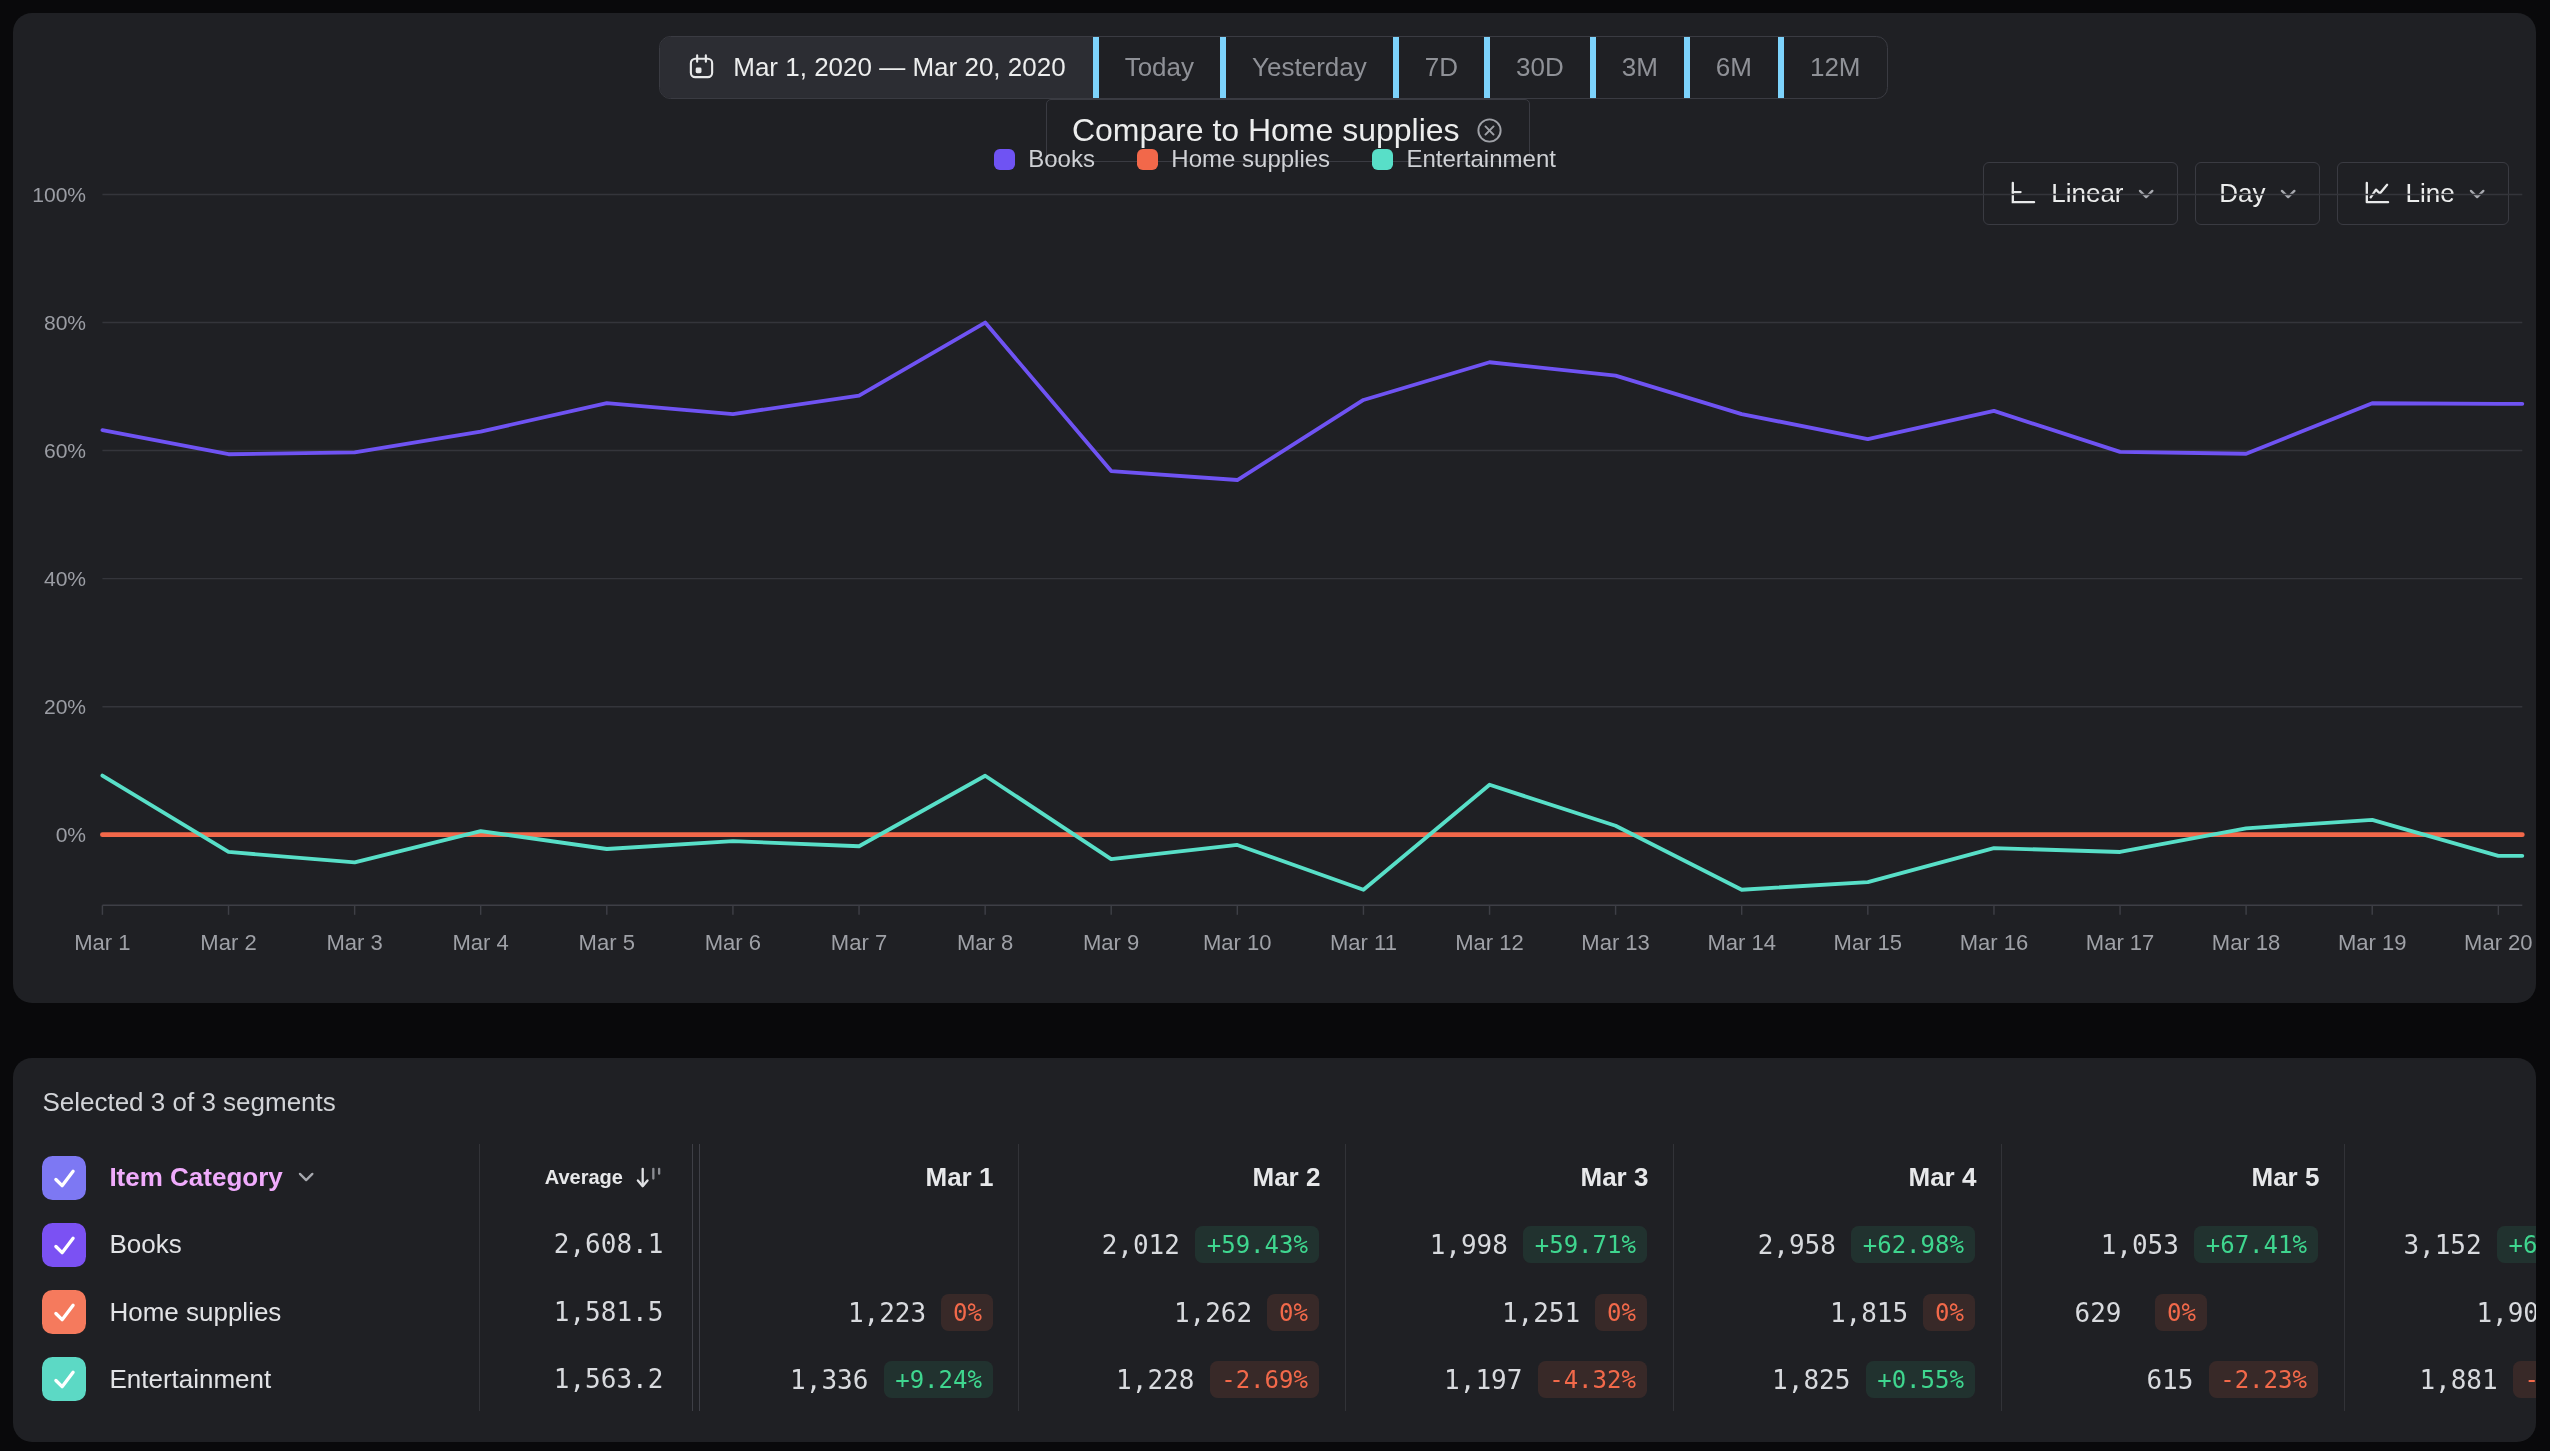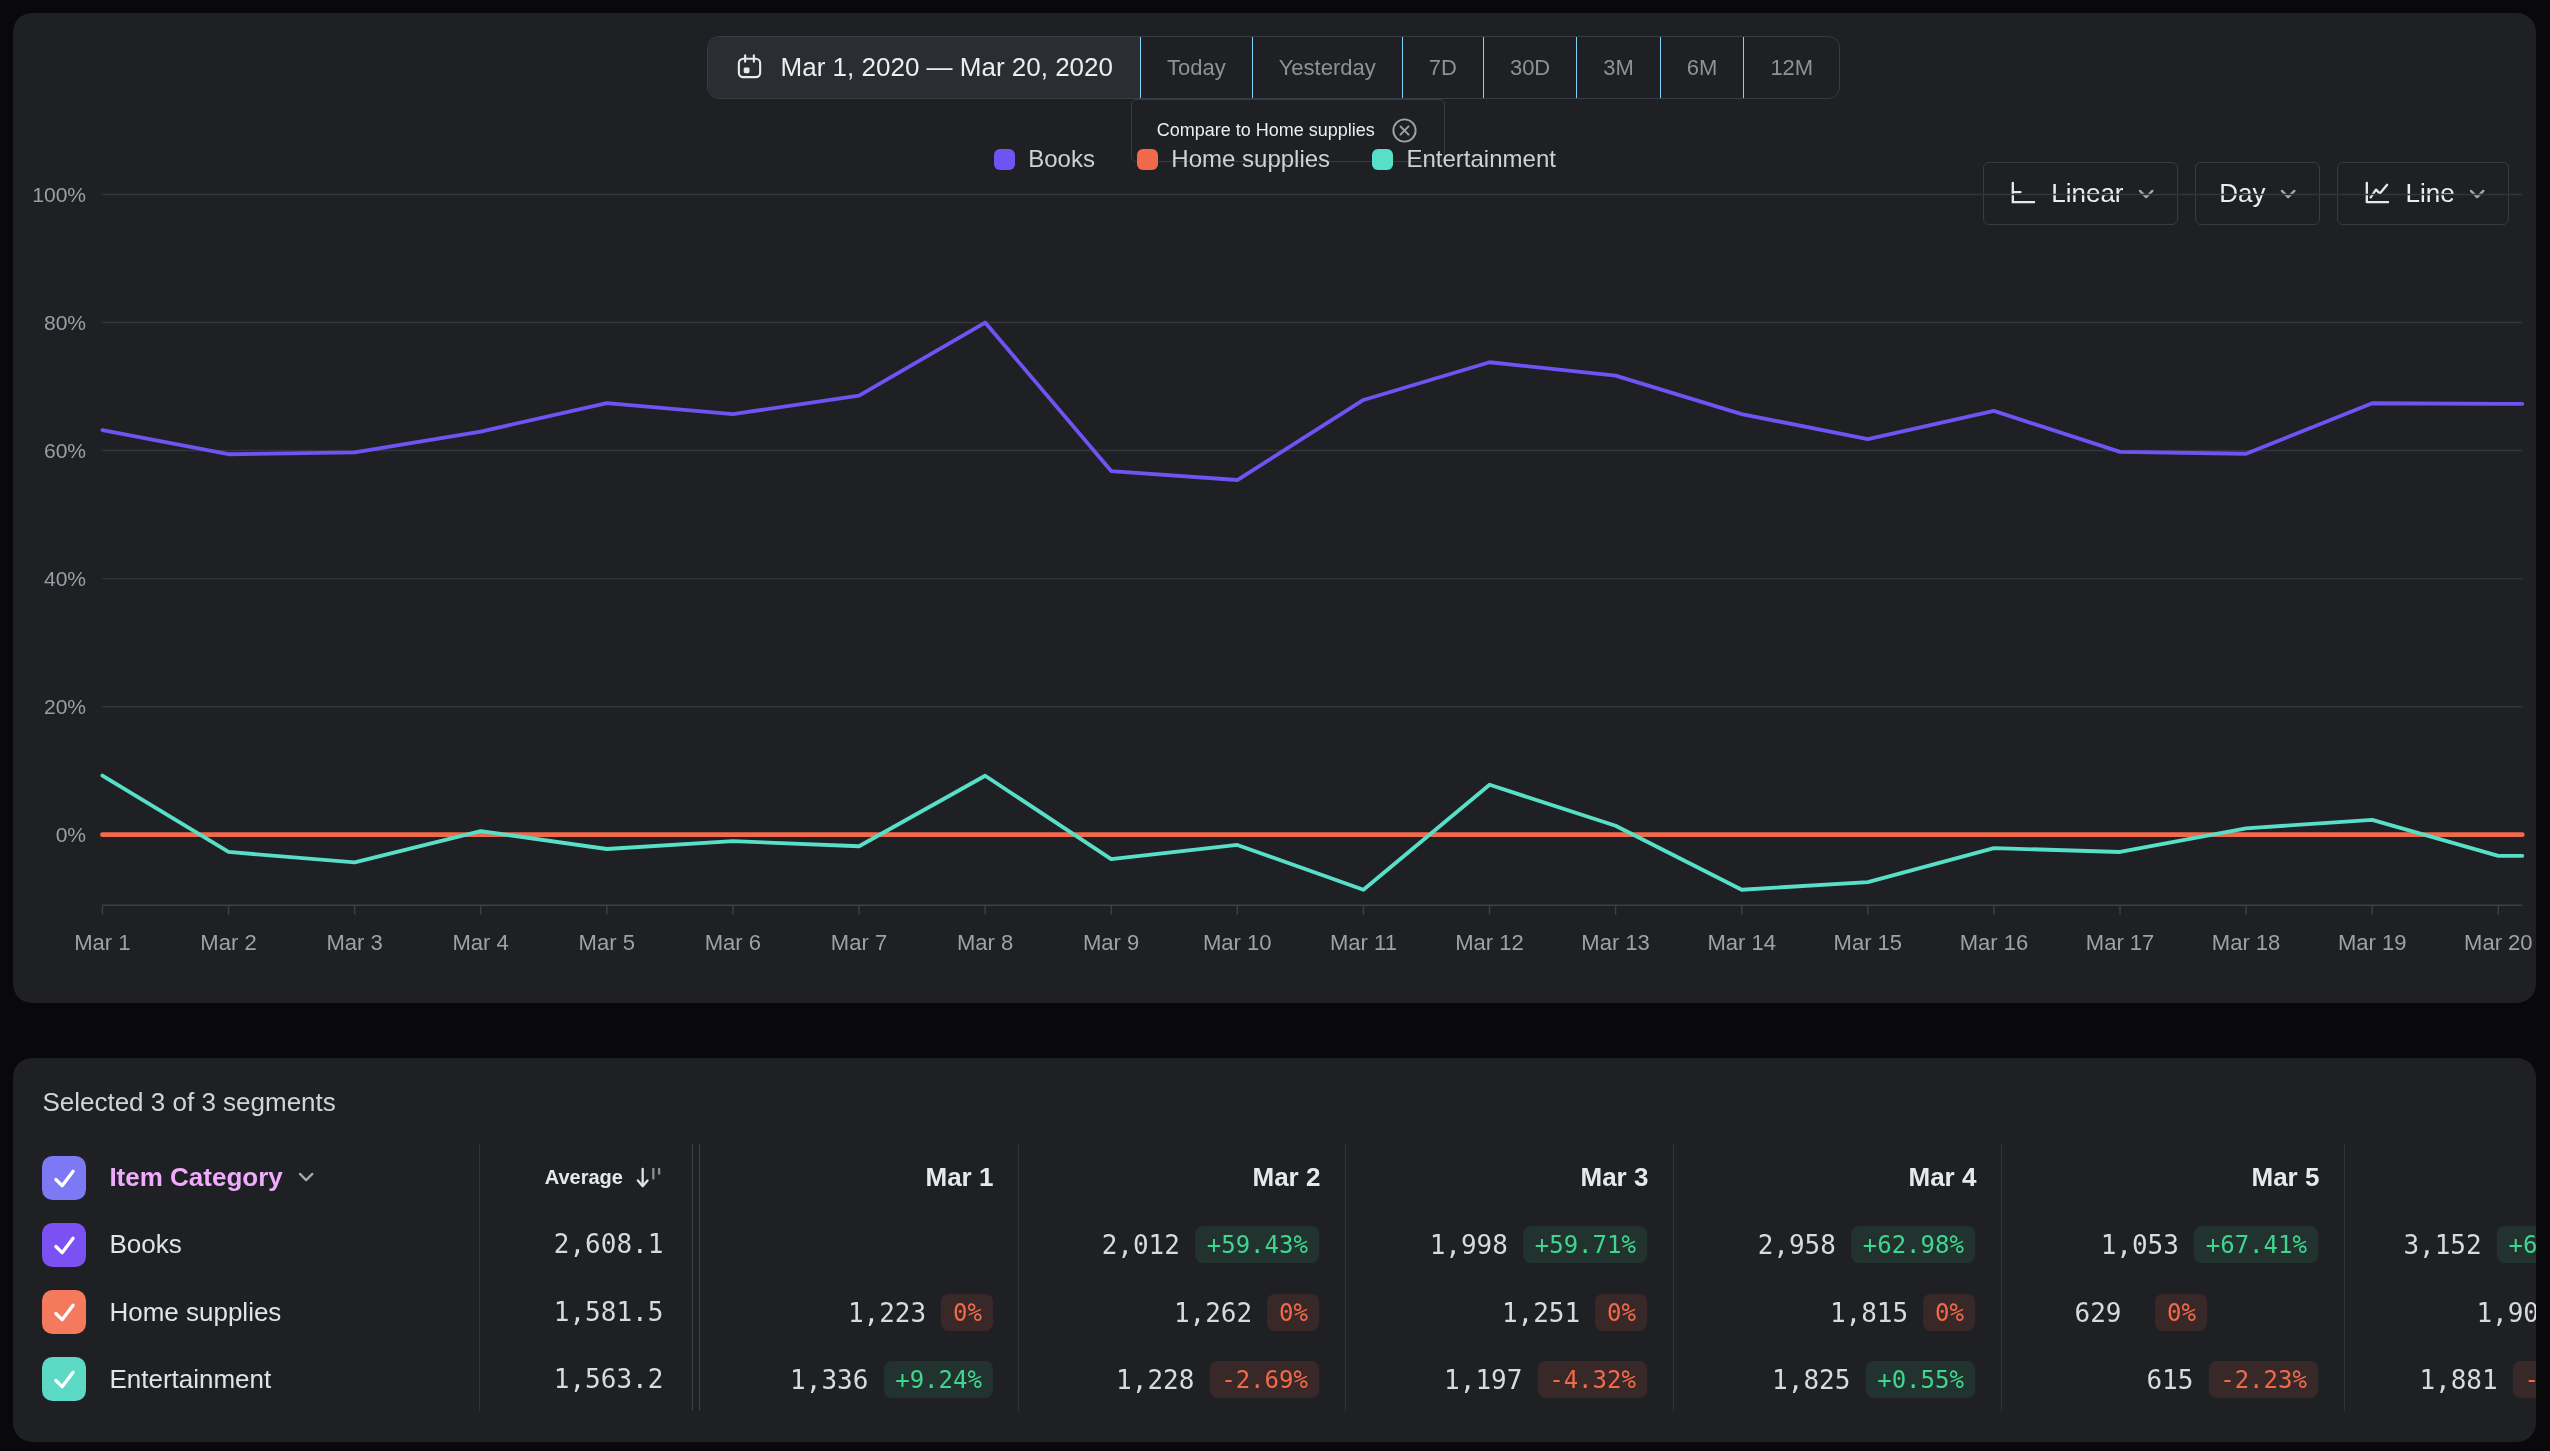--- a/index.html
+++ b/index.html
@@ -7,22 +7,22 @@
   body { position:relative; }
 
   .panel { position:absolute; background:#1f2024; border-radius:19px; }
   #top-panel { left:13.4px; top:13.4px; width:2523px; height:990px; }
   #bottom-panel { left:13.4px; top:1058px; width:2523px; height:384px; overflow:hidden; }
 
   
   .toolbar { position:absolute; left:24px; right:27px; top:23px; height:63px; display:flex; align-items:center;flex-direction:column; }
   .seg-group { display:flex; height:63px; border:1px solid #3a3b42; border-radius:11.5px; overflow:hidden; align-items:stretch; flex:none; }
   .seg-date { display:flex; align-items:center; gap:17px; padding:0 27px; background:#2c2d33; color:#eceded; font-size:26px; cursor:pointer; }
-  .seg-item { display:flex; align-items:center; padding:0 26px; color:#8f9197; font-size:22px; border-left:1px solid #7dd3fc; cursor:pointer; }
-  .chip { display:flex; align-items:center; gap:15.3px; height:63px; margin-left:29px; padding:0 25px; border:1px solid #3a3b42; border-radius:5px; color:#eceded; font-size:18px; cursor:pointer; flex:none; }
+  .seg-item { display:flex; align-items:center; padding:0 26px; color:#8f9197; font-size:26px; border-left:6px solid #7dd3fc; cursor:pointer; }
+  .chip { display:flex; align-items:center; gap:15.3px; height:63px; margin-left:29px; padding:0 25px; border:1px solid #3a3b42; border-radius:5px; color:#eceded; font-size:32px; cursor:pointer; flex:none; }
   .right-group { margin-left:auto; display:flex; gap:17px; }
   .dd-btn { display:flex; align-items:center; gap:14.4px; height:63px; padding:0 23px; border:1px solid #3a3b42; border-radius:6px; color:#eceded; font-size:26px; cursor:pointer; }
 
   
   .legend { position:absolute; top:132px; left:0; width:100%; display:flex; justify-content:center; align-items:center; gap:42px; }
   .legend-item { display:flex; align-items:center; gap:13.4px; font-size:24px; color:#cfd1d5; cursor:pointer; }
   .swatch { width:21px; height:21px; border-radius:5.8px; }
 
   #chart-svg { position:absolute; left:0; top:0; }
 

